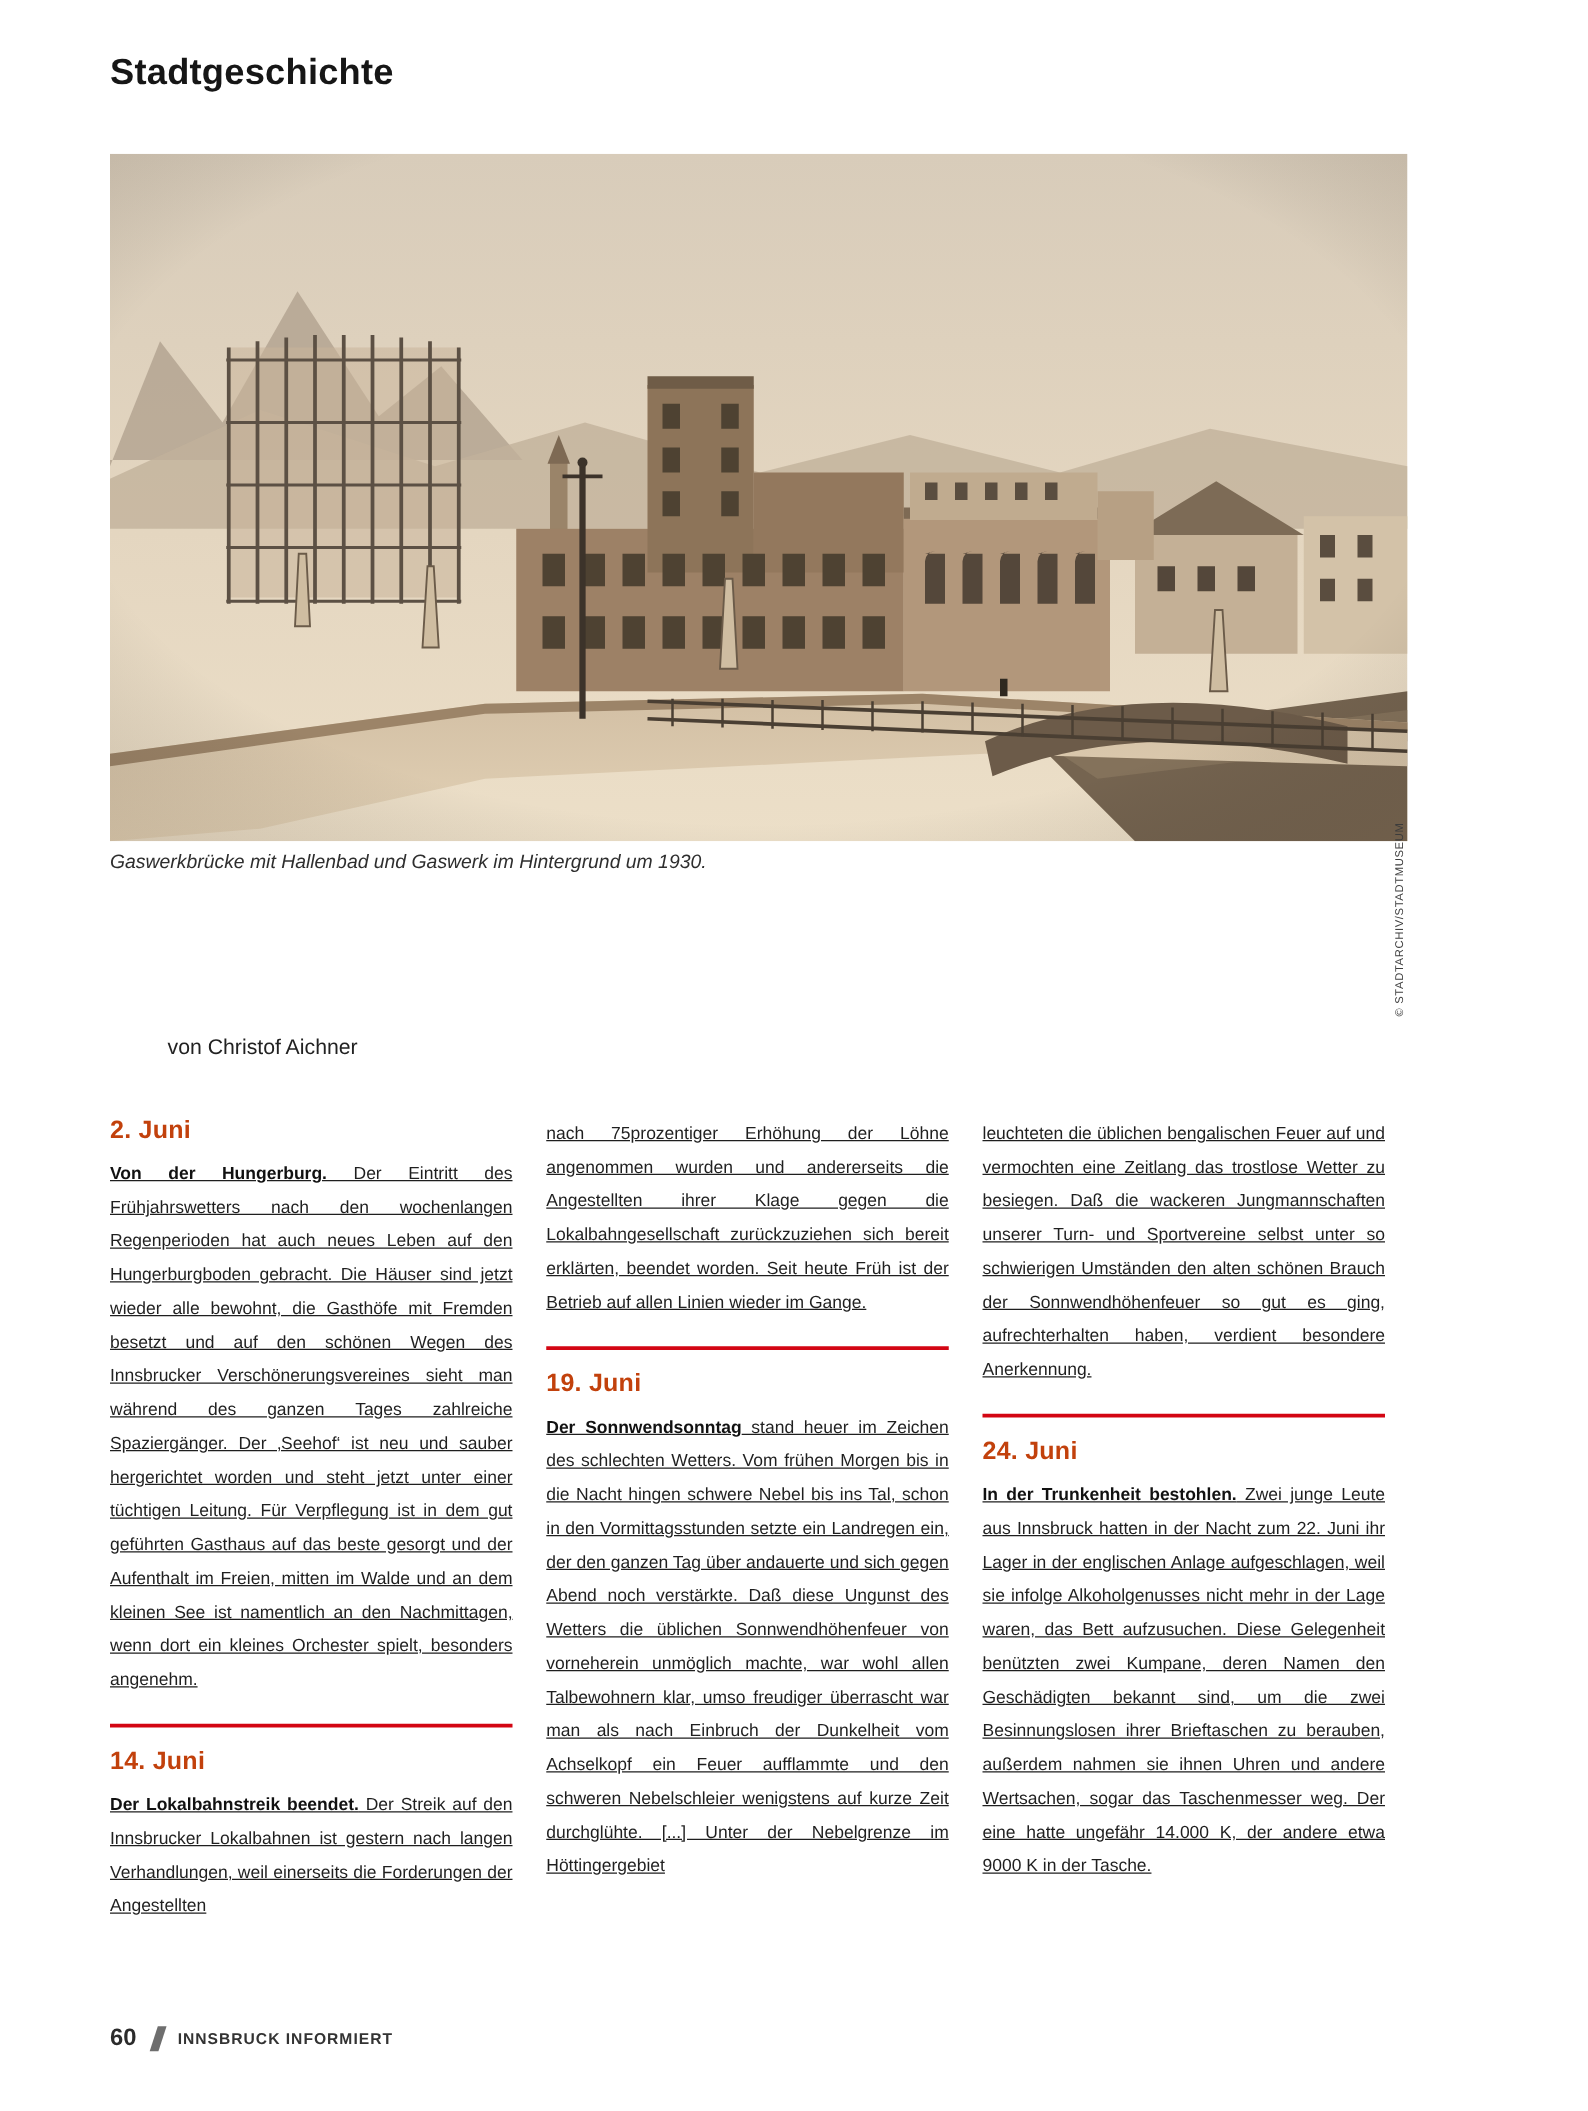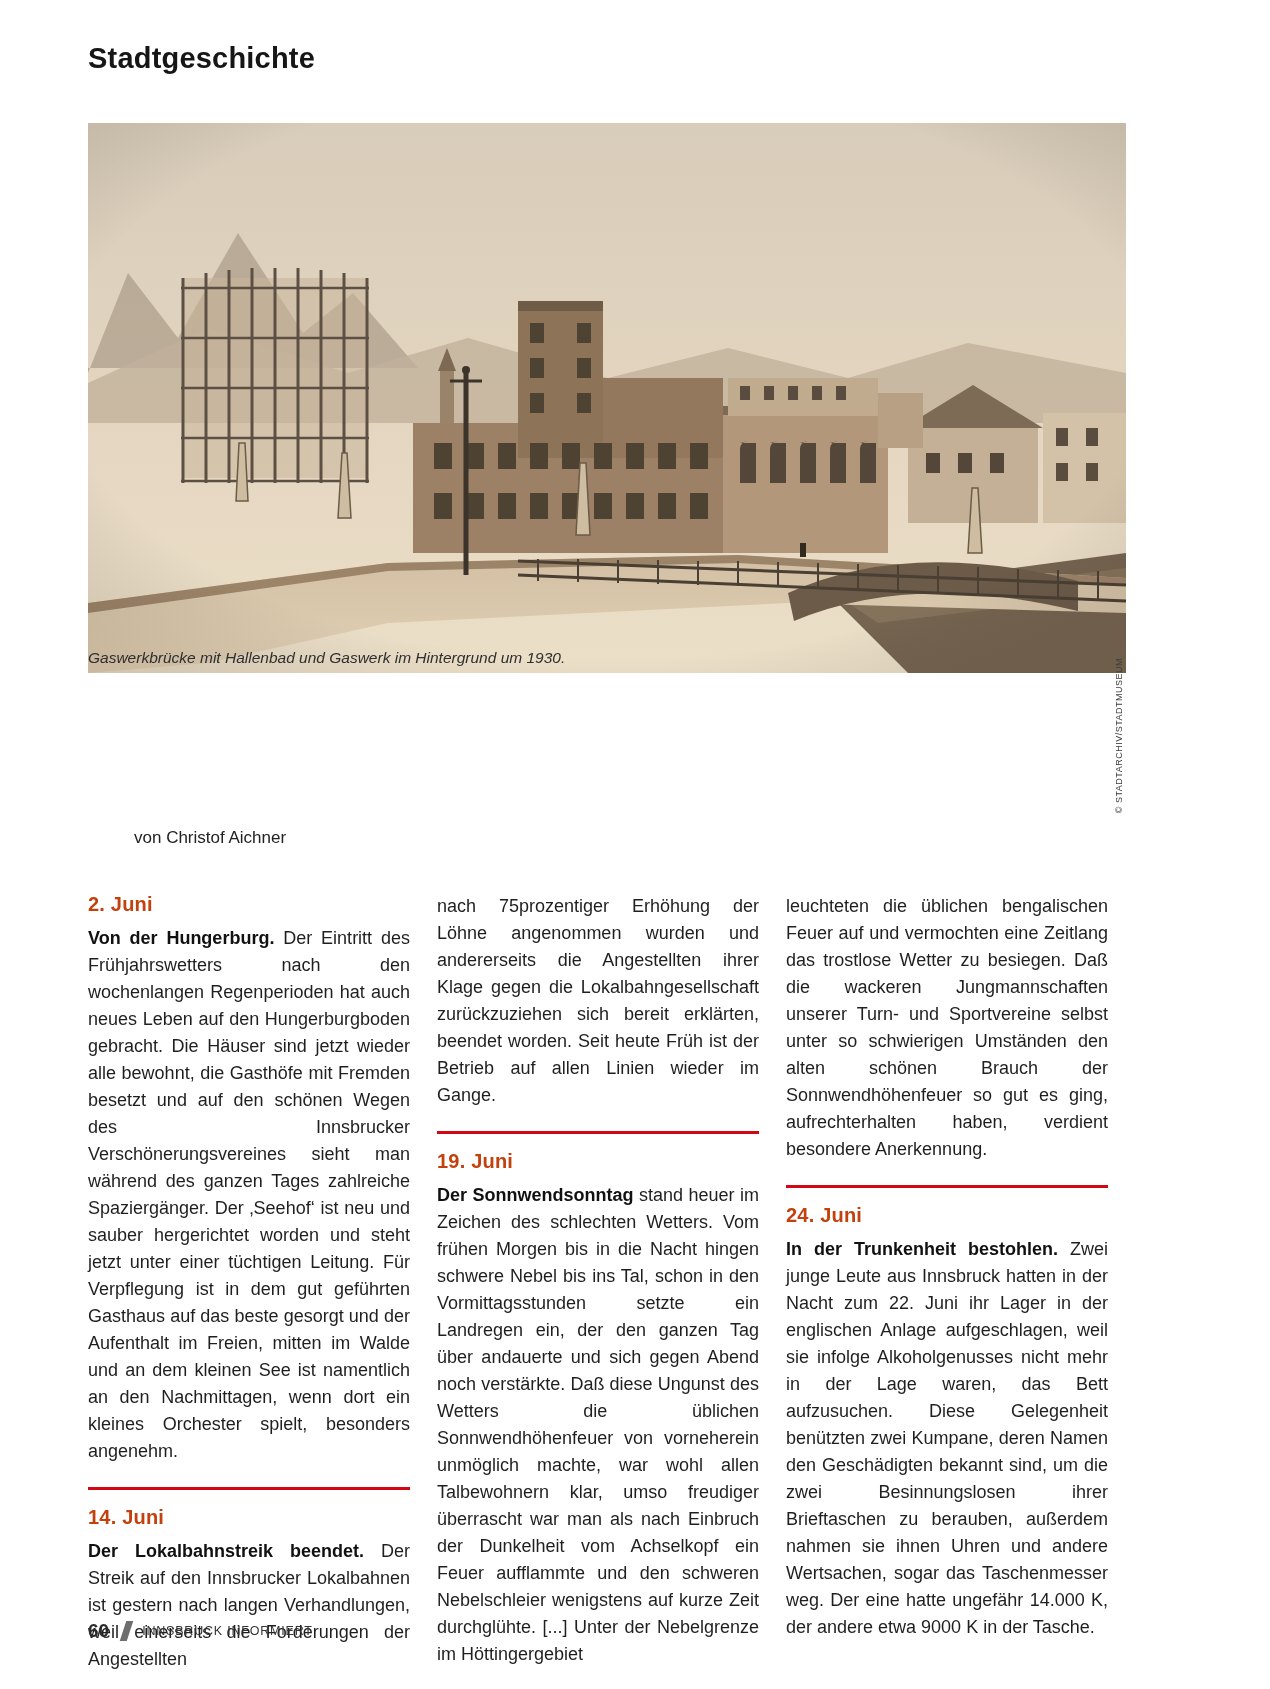--- a/index.html
+++ b/index.html
@@ -23,21 +23,21 @@
     width: 1038px; height: 550px;
   }
   .photo-wrap svg { display: block; width: 100%; height: 100%; }
   .photo-credit {
     position: absolute; right: 2px; bottom: 6px;
     transform-origin: right bottom;
     transform: rotate(-90deg) translateX(9px);
     font-size: 9px; letter-spacing: 0.5px; color: #3c3c3c; white-space: nowrap;
   }
   .caption {
-    position: absolute; left: 88px; top: 649px;
+    position: absolute; left: 88px; top: 681px;
     font-size: 15.5px; font-style: italic; color: #2e2e2e;
   }
 
   .article-title {
     position: absolute; left: 84px; top: 742px;
     font-size: 58px; font-weight: 700; font-style: italic;
     color: #7c7c7c; letter-spacing: -1px;
   }
   .byline {
     position: absolute; left: 88px; top: 828px;
@@ -49,41 +49,42 @@
     width: 1020px; height: 700px;
     display: flex; gap: 27px;
   }
   .col { width: 322px; flex: 0 0 322px; }
 
   .date-head {
     font-size: 20px; font-weight: 700; color: #c2410c;
     margin-bottom: 9px; letter-spacing: 0.2px;
   }
   .body-para {
-    font-size: 18px; line-height: 27px; text-align: justify;
+    font-size: 14px; line-height: 27px; text-align: justify;
     color: #1f1f1f;
+    text-decoration: underline;
   }
   .body-para b { font-weight: 700; color: #111111; }
   .rule {
     border: none; height: 3px; background: #d30613;
     margin: 22px 0 16px 0;
   }
 
   .footer {
     position: absolute; left: 88px; top: 1620px;
     display: flex; align-items: center;
   }
   .footer .pagenum { font-size: 19px; font-weight: 700; color: #2b2b2b; }
   .footer .slash {
     width: 7px; height: 20px; background: #6e6e6e;
     transform: skewX(-18deg);
     margin: 0 12px 0 14px;
   }
   .footer .magname {
-    font-size: 12.5px; font-weight: 400; letter-spacing: 0.8px; color: #333333;
+    font-size: 12.5px; font-weight: 700; letter-spacing: 0.8px; color: #333333;
   }
 </style>
 </head>
 <body>
 
 <div class="page">
 
   <div class="section-label">Stadtgeschichte</div>
 
   <div class="photo-wrap">

